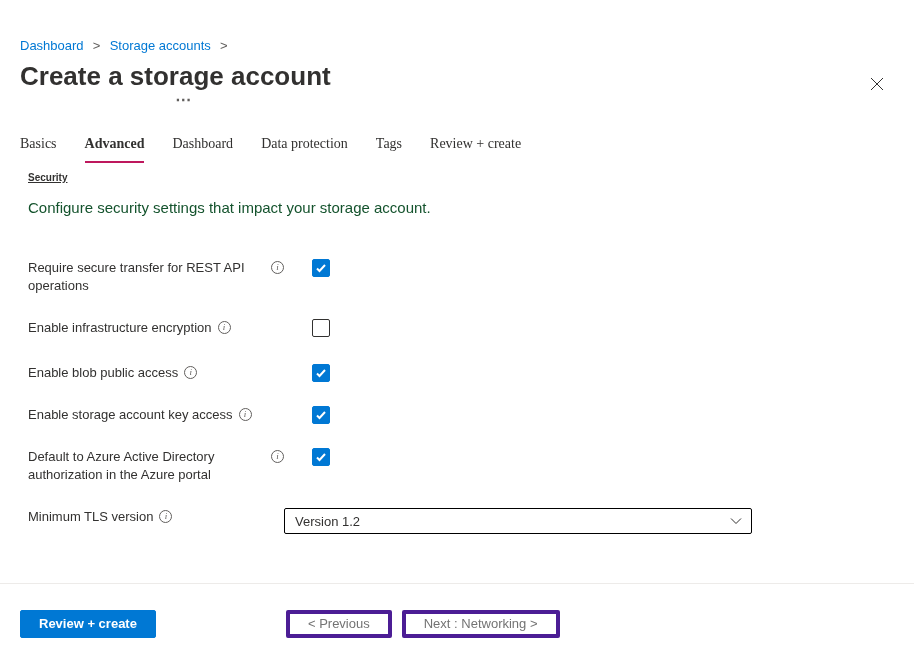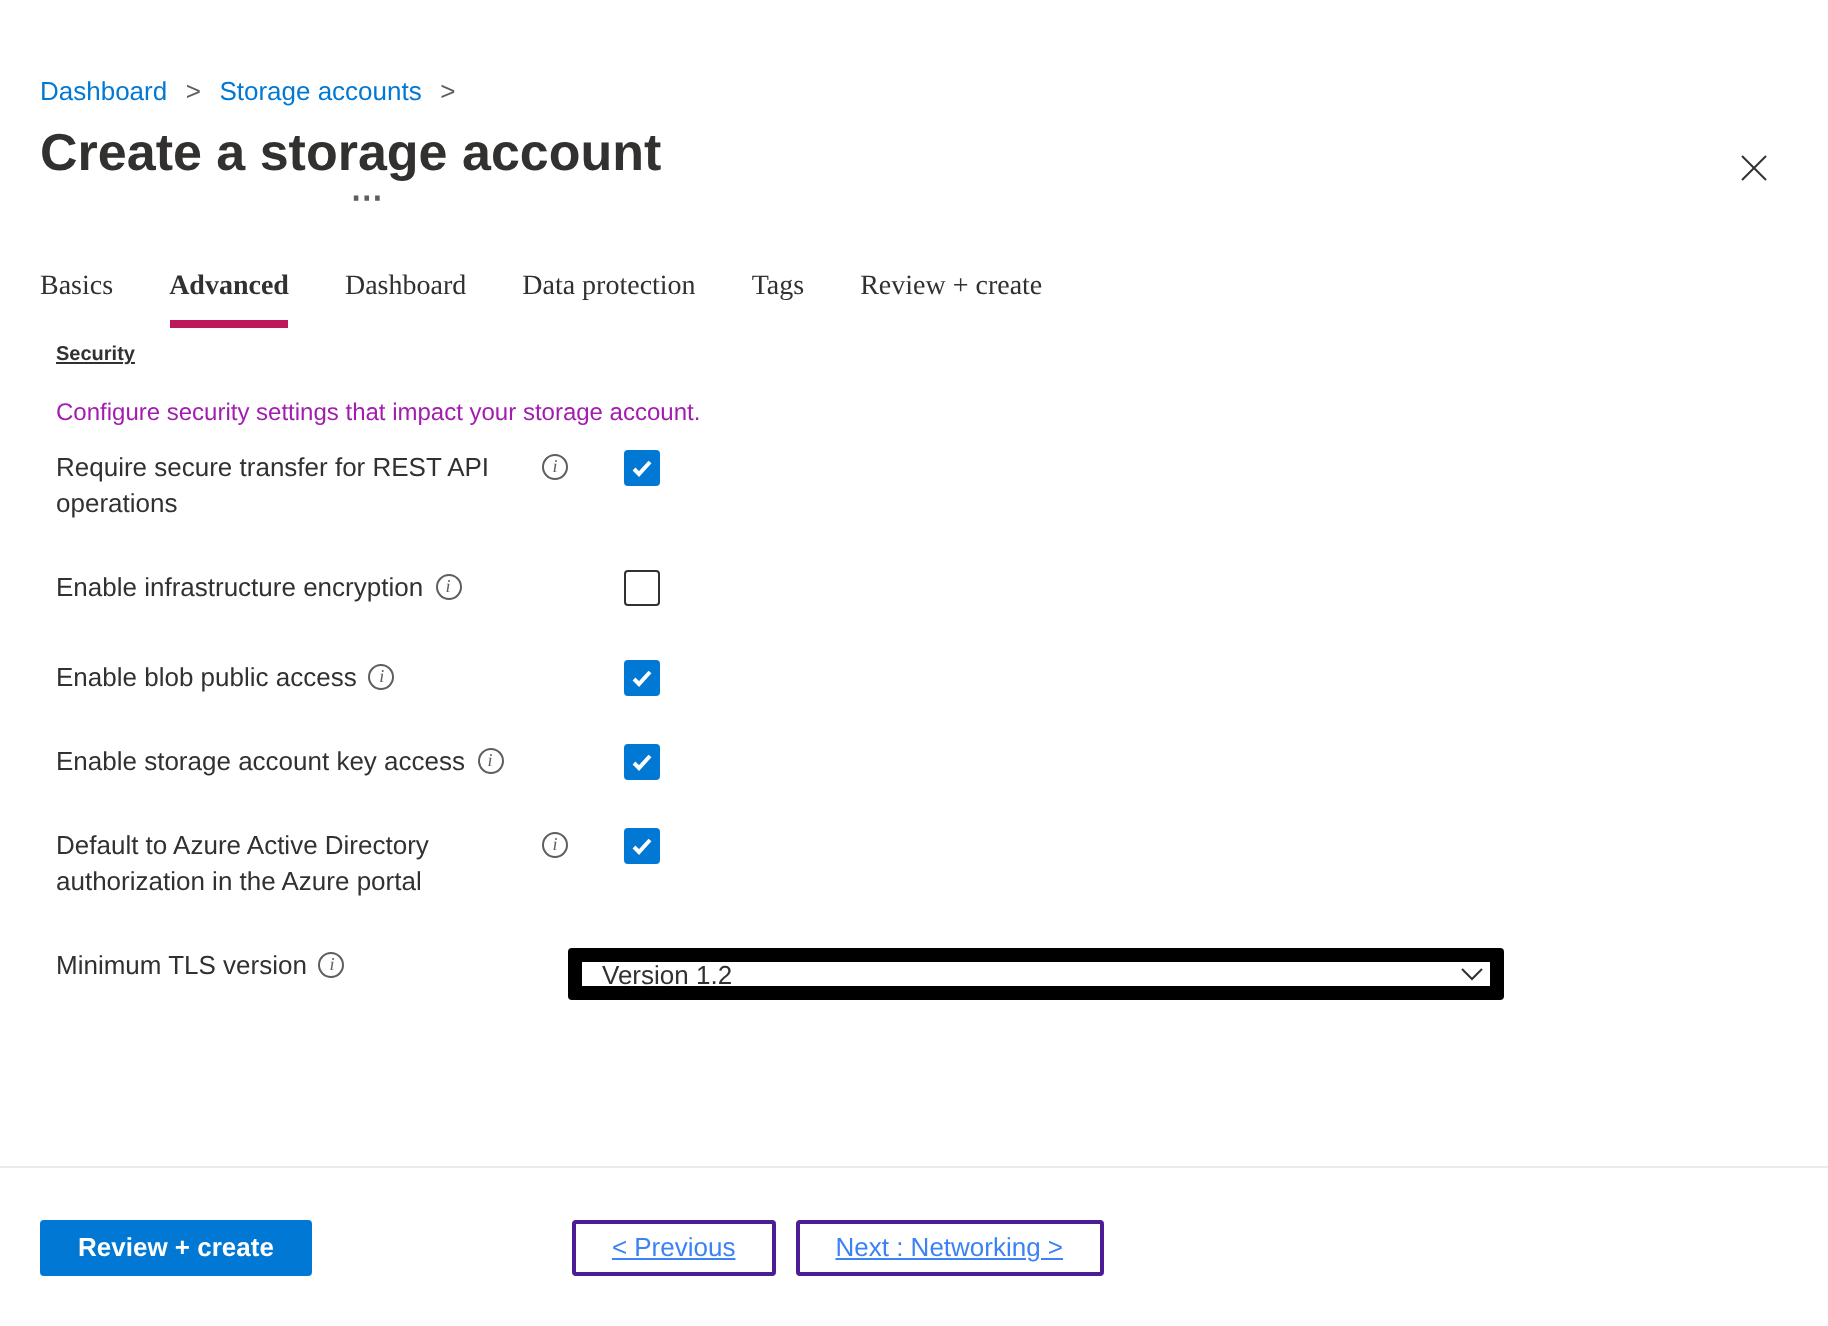--- a/index.html
+++ b/index.html
@@ -69,21 +69,21 @@
     .tab {
       font-size: 14px;
       color: #323130;
       padding: 0 0 8px 0;
       cursor: pointer;
       border-bottom: 3px solid transparent;
       font-family: Liberation Serif, serif;
     }
     .tab.active {
       font-weight: 600;
-      border-bottom: 4px solid #be185d;
+      border-bottom: 2px solid #be185d;
     }
     .scroll-area {
       position: absolute;
       top: 148px;
       left: 0;
       right: 0;
       bottom: 80px;
       overflow-y: scroll;
       padding: 0 20px 0 28px;
     }
@@ -106,23 +106,23 @@
       background: #f3f3f3;
     }
     .section-heading {
       font-size: 10px;
       font-weight: 700;
       margin-top: 24px;
       margin-bottom: 16px;
       text-decoration: underline;
     }
     .section-desc {
-      font-size: 12px;
-      color: #a21caf;
-      margin-bottom: 12px;
+      font-size: 15px;
+      color: #14532d;
+      margin-bottom: 43px;
     }
     .form-row {
       display: flex;
       align-items: flex-start;
       margin-bottom: 24px;
     }
     .form-label {
       width: 256px;
       font-size: 13px;
       color: #323130;
@@ -177,21 +177,21 @@
       width: 12px;
       height: 12px;
     }
     .select-wrap {
       position: relative;
       width: 468px;
     }
     .select {
       width: 100%;
       height: 26px;
-      border: 7px solid #000000;
+      border: 1px solid #000000;
       border-radius: 2px;
       padding: 0 32px 0 10px;
       font-size: 13px;
       color: #323130;
       background: #fff;
       cursor: pointer;
       display: flex;
       align-items: center;
     }
     .select-chevron {
@@ -226,24 +226,23 @@
     }
     .btn-primary {
       background: #0078d4;
       color: #fff;
       border: 1px solid #0078d4;
       font-weight: 600;
       min-width: 135px;
     }
     .btn-secondary {
       background: #fff;
-      color: #3b82f6;
-      border: 2px solid #4c1d95;
+      color: #737373;
+      border: 4px solid #4c1d95;
       min-width: 100px;
-      text-decoration: underline;
     }
     .footer-gap {
       width: 110px;
     }
   </style>
 </head>
 <body>
 
 <div class="breadcrumb">
   <a>Dashboard</a>

